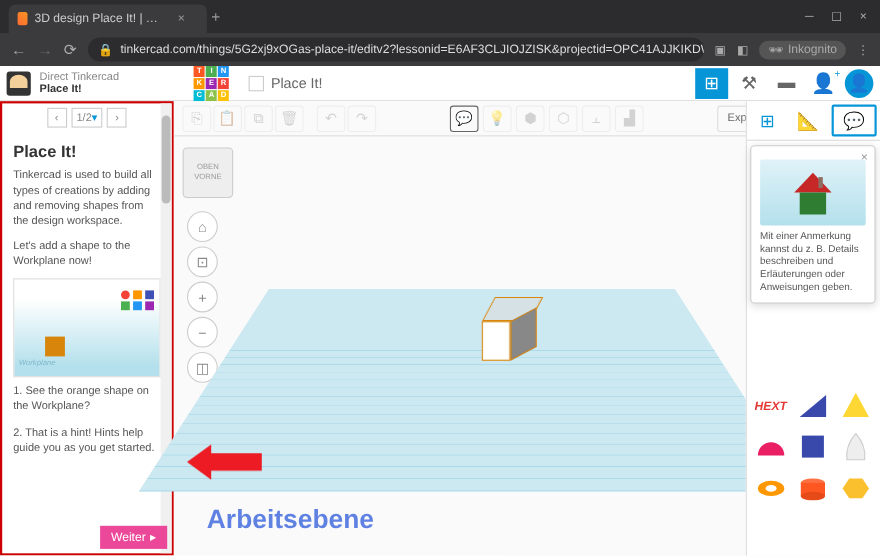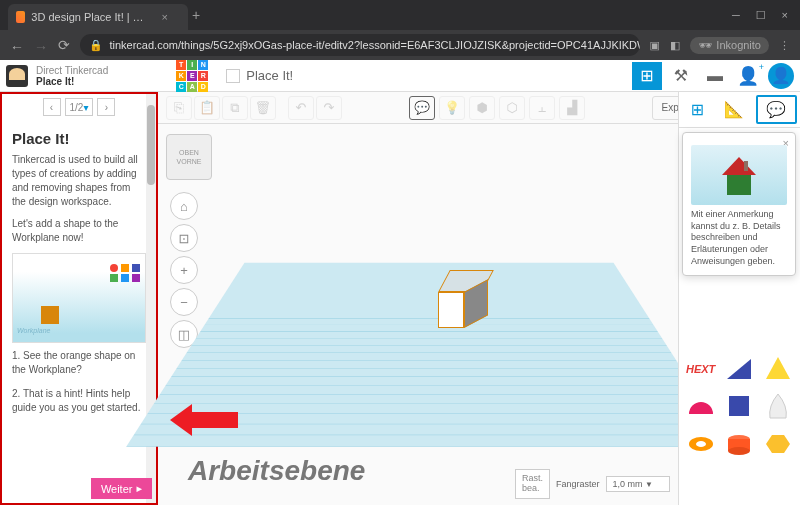--- a/index.html
+++ b/index.html
@@ -41,21 +41,21 @@
 .canvas{flex:1;position:relative;background:#fafafa}
 .toolbar{height:32px;border-bottom:1px solid #ddd;display:flex;align-items:center;padding:0 8px;gap:6px}
 .tb-group{display:flex;gap:2px}
 .tb-btn{width:26px;height:24px;border:1px solid #ddd;border-radius:3px;display:flex;align-items:center;justify-content:center;font-size:13px;color:#999;background:#fafafa}
 .tb-btn.dis{opacity:0.4}
 .tb-center{margin:0 auto;display:flex;gap:4px}
 .tb-right{display:flex;gap:4px;font-size:10px;color:#666}
 .tb-text{height:24px;border:1px solid #ddd;padding:0 8px;display:flex;align-items:center;border-radius:3px;background:#fafafa}
 .workplane{position:absolute;top:42px;left:30px;right:130px;bottom:10px}
 .grid3d{width:100%;height:100%;background:repeating-linear-gradient(0deg,#a8d8e8 0,#a8d8e8 0.5px,transparent 0.5px,transparent 14px),repeating-linear-gradient(90deg,#a8d8e8 0,#a8d8e8 0.5px,transparent 0.5px,transparent 14px),#cce9f2;transform:perspective(600px) rotateX(58deg);transform-origin:center 60%}
-.watermark{position:absolute;bottom:8px;left:0;font-size:28px;font-style:italic;font-weight:bold;color:#404040;opacity:0.7}
+.watermark{position:absolute;bottom:8px;left:0;font-size:24px;font-weight:bold;color:#1d4ed8;opacity:0.7}
 .cube3d{position:absolute;top:178px;left:280px;width:50px;height:60px}
 .cube-top{width:44px;height:22px;background:rgba(220,220,220,0.6);border:1.5px solid #d8860b;transform:skewX(-28deg);margin-left:6px}
 .cube-front{width:26px;height:36px;background:#fff;border:1.5px solid #d8860b;position:absolute;top:22px;left:0}
 .cube-side{width:24px;height:36px;background:#888;border:1.5px solid #d8860b;position:absolute;top:22px;left:26px;transform:skewY(-28deg);transform-origin:left}
 .view-cube{position:absolute;top:42px;left:8px;width:46px;height:46px;background:#eee;border:1px solid #ccc;border-radius:4px;font-size:7px;color:#999;display:flex;flex-direction:column;align-items:center;justify-content:center;gap:2px}
 .view-controls{position:absolute;top:100px;left:12px;display:flex;flex-direction:column;gap:4px}
 .vc-btn{width:28px;height:28px;border:1px solid #ccc;border-radius:50%;background:#fff;display:flex;align-items:center;justify-content:center;font-size:13px;color:#888}
 .grid-snap{position:absolute;bottom:6px;right:130px;display:flex;align-items:center;gap:6px;font-size:9px;color:#666}
 .snap-sel{border:1px solid #ccc;padding:2px 16px 2px 6px;background:#fff}
 .rast-box{border:1px solid #ccc;padding:4px 6px;background:#fff;font-size:9px;color:#888;line-height:1.1}
@@ -220,30 +220,20 @@
     <div class="workplane">
       <div class="grid3d"></div>
       <div class="watermark">Arbeitsebene</div>
     </div>
     <div class="cube3d">
       <div class="cube-top"></div>
       <div class="cube-front"></div>
       <div class="cube-side"></div>
     </div>
 
-    <div class="grid-snap">
-      <div class="rast-box">
-        <div>Rast.</div>
-          <div>bea.</div>
-      </div>
-      <span>Fangraster</span>
-      <div class="snap-sel">
-        <span>1,0 mm</span> <span style="font-size:8px">▼</span>
-      </div>
-    </div>
 
     <div class="right-panel">
       <div class="rp-tabs">
         <div class="rp-tab">
             <span>⊞</span>
           </div>
         <div class="rp-tab">
             <span>📐</span>
           </div>
         <div class="rp-tab speech">

